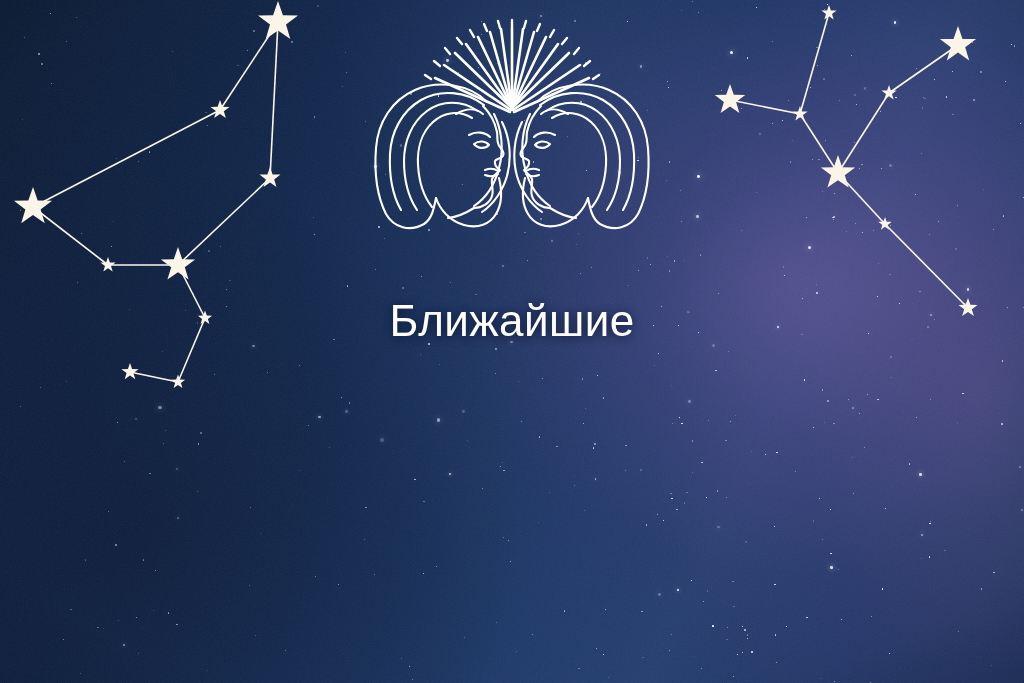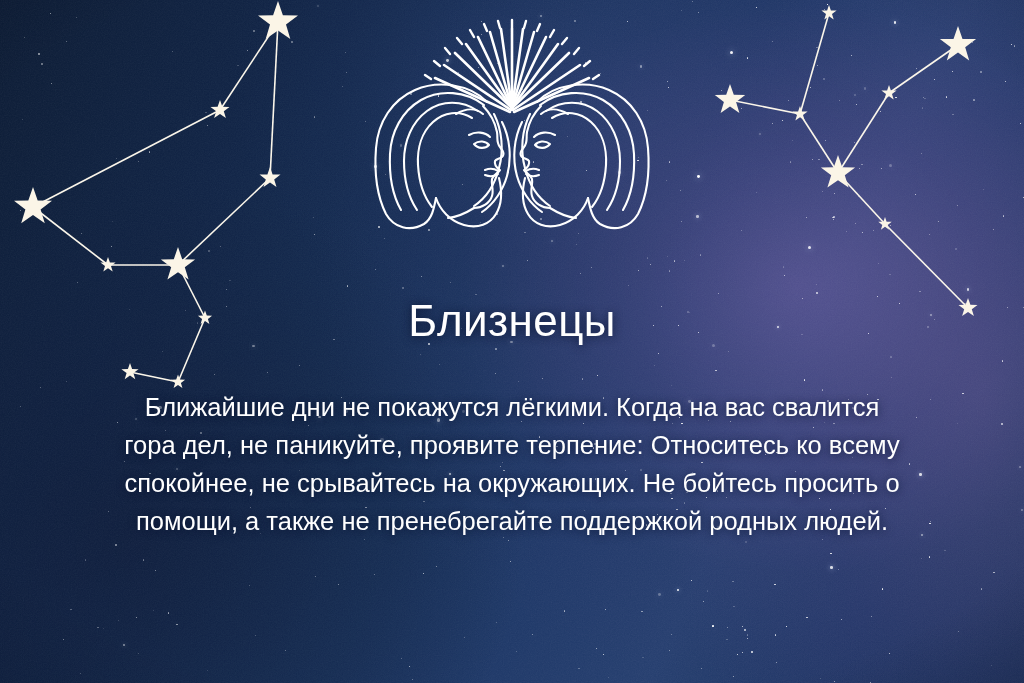--- a/index.html
+++ b/index.html
@@ -741,17 +741,16 @@
                C124 185, 116 190, 108 190"></path>
       <path d="M90 96 C100 90, 110 90, 117 96"></path>
       <path d="M103 117 C110 113, 119 114, 124 119"></path>
       <path d="M108 126 C113 122, 120 123, 123 127 C119 131, 112 131, 108 126 Z"></path>
       <path d="M119 152 C124 150, 129 151, 132 153"></path>
       <path d="M119 157 C124 159, 129 158, 132 156"></path>
       <path d="M108 190 C100 195, 92 199, 82 200"></path>
     </g>
   </svg>
 
-  <div class="title">Близнецы</div>
-
-  <div class="body-copy">Ближайшие дни не покажутся лёгкими. Когда на вас свалится гора дел, не паникуйте, проявите терпение: Относитесь ко всему спокойнее, не срывайтесь на окружающих. Не бойтесь просить о помощи, а также не пренебрегайте поддержкой родных людей.</div>
+  <div class="title">Ближайшие</div>
+
 
 </div>
 
 </body></html>

